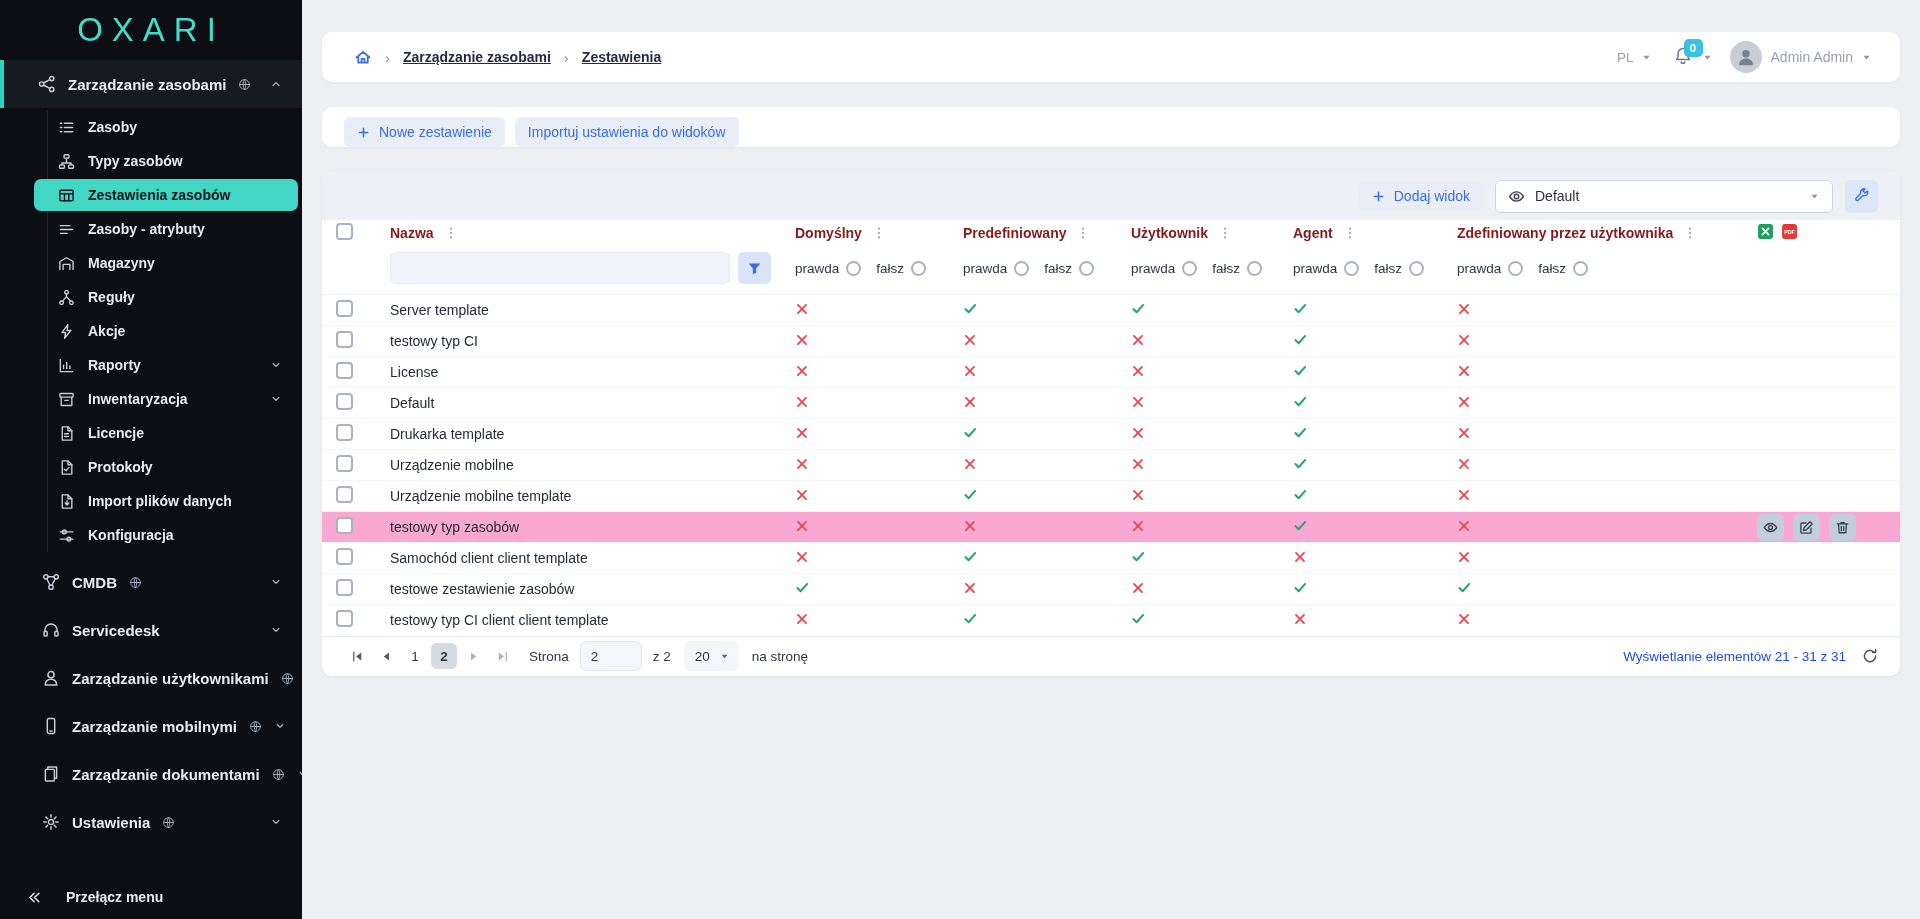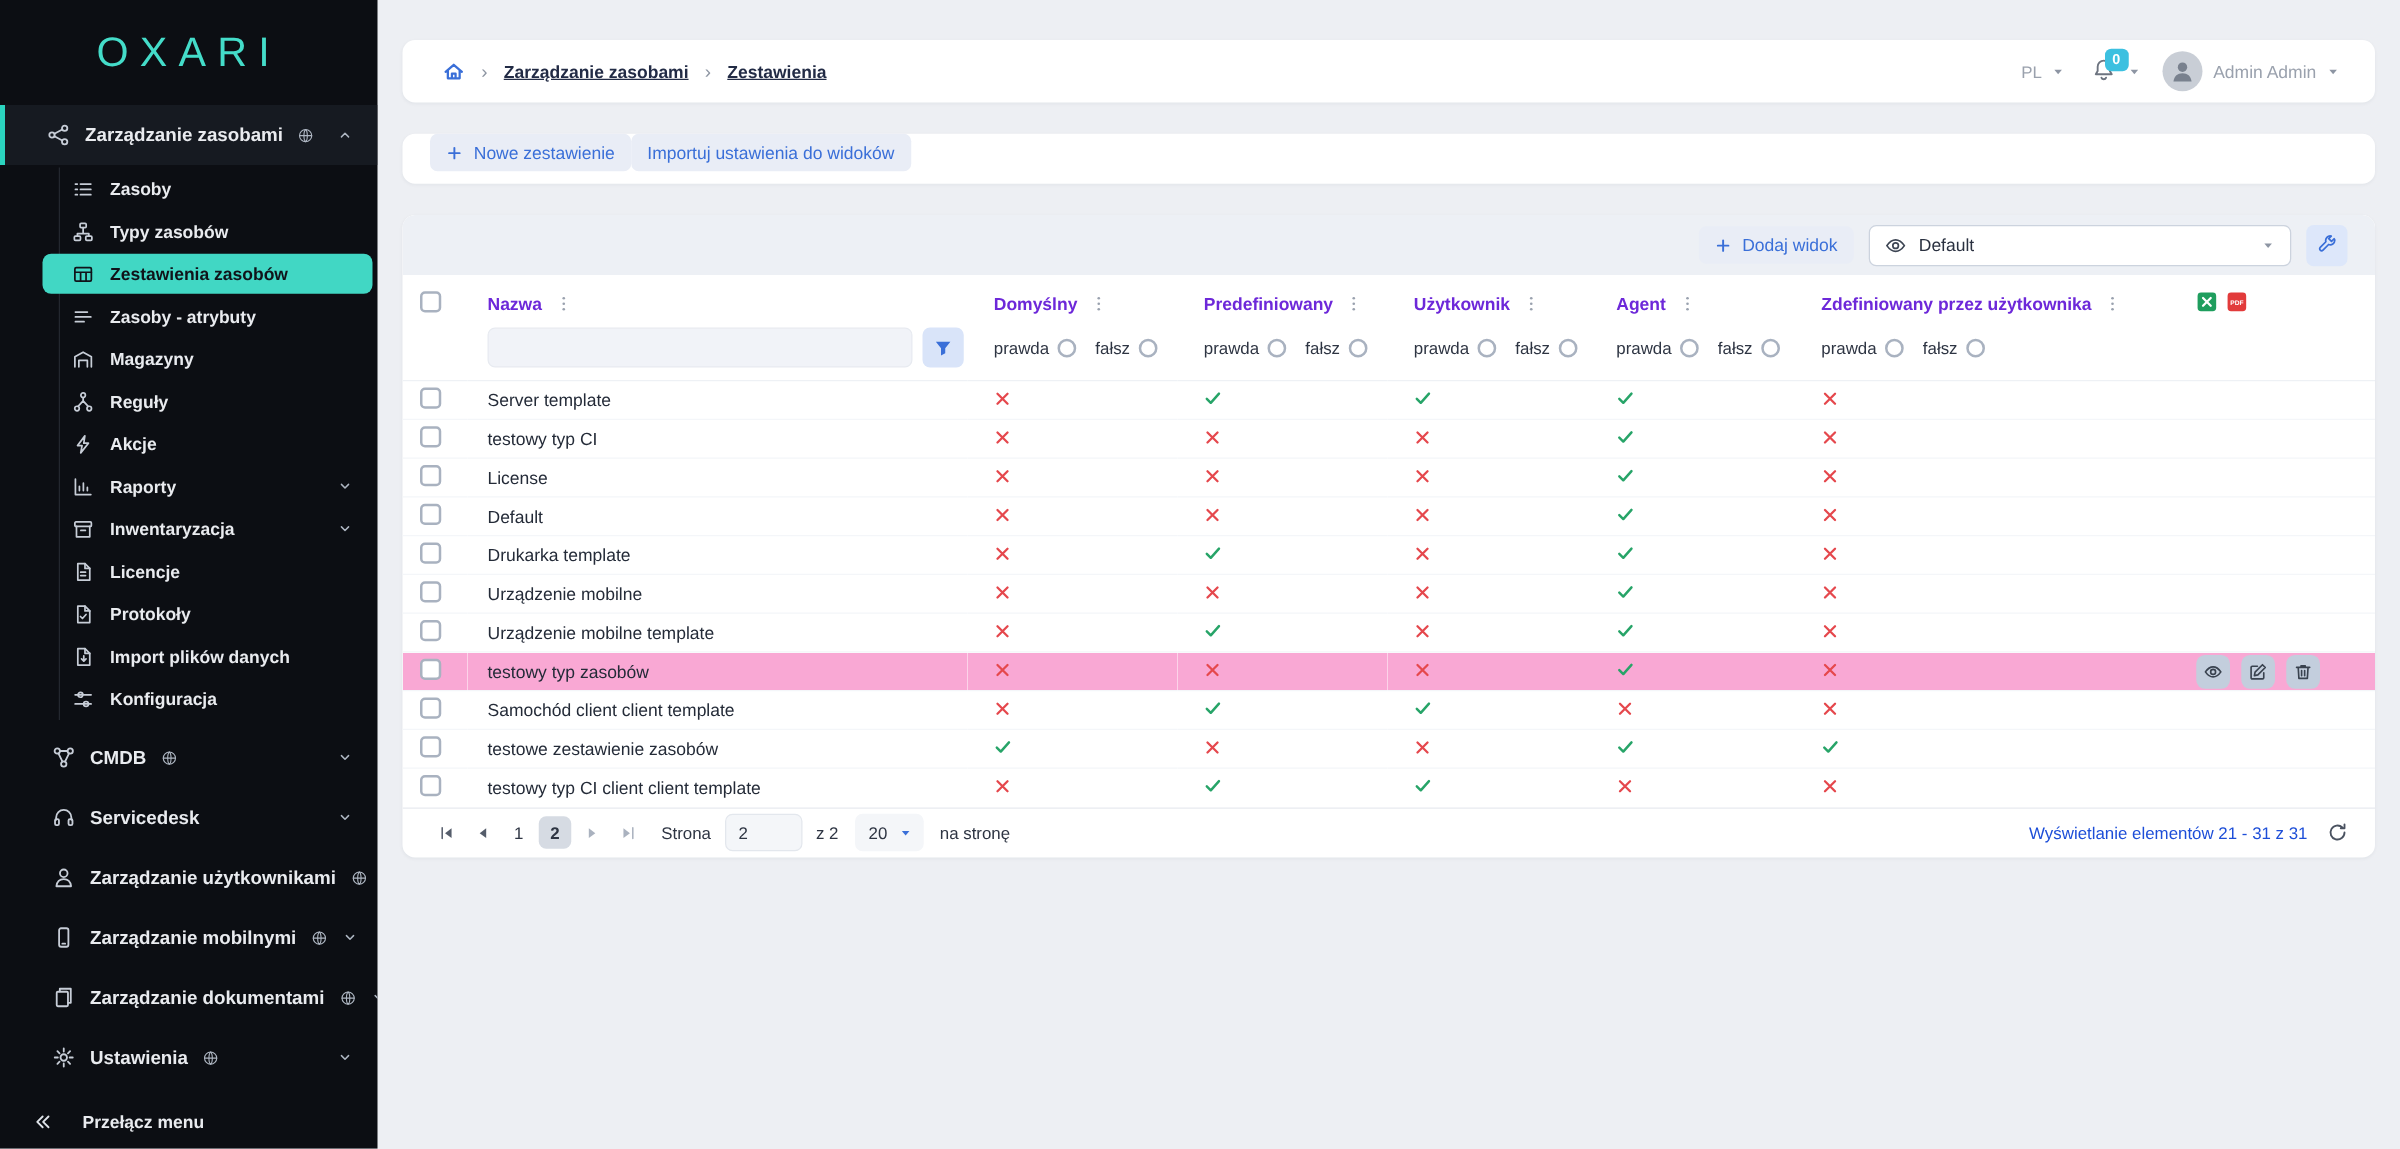--- a/index.html
+++ b/index.html
@@ -5,21 +5,21 @@
   *{margin:0;padding:0;box-sizing:border-box}
   html,body{width:1920px;height:919px;overflow:hidden}
   body{font-family:"Liberation Sans",sans-serif;background:#edeff3;display:flex;color:#232a37;font-size:14px}
   button{font-family:inherit;border:none;background:none;cursor:pointer;color:inherit}
   input{font-family:inherit;outline:none}
   .ic{width:16px;height:16px;fill:none;stroke:currentColor;stroke-width:1.3;stroke-linecap:round;stroke-linejoin:round;display:block}
   [data-icon]{display:inline-flex;align-items:center;justify-content:center;flex:none}
 
   
   .sidebar{width:302px;min-width:302px;background:#0c0e13;color:#e9ebef;display:flex;flex-direction:column;height:100%}
-  .logo{height:84px;display:flex;align-items:center;justify-content:center;flex:none}
+  .logo{height:60px;display:flex;align-items:center;justify-content:center;flex:none}
   .logo-text{color:#44dcc9;font-size:33px;letter-spacing:9px;font-weight:400}
   .nav{flex:1;overflow:hidden}
   .nav-top{display:flex;align-items:center;gap:12px;height:48px;padding:0 20px 0 38px;font-size:15px;font-weight:700;cursor:pointer;border-left:4px solid transparent}
   .nav-top.active-section{background:#161a21;border-left-color:#2bd4bf;padding-left:34px}
   .nav-top .mi .ic{width:18px;height:18px;color:#c7cdd7}
   .nav-label{white-space:nowrap}
   .globe-slot .ic{width:13px;height:13px;color:#aeb6c2;stroke-width:1.1}
   .chev{margin-left:auto}
   .chev .ic{width:12px;height:12px;color:#aeb6c2;stroke-width:1.6}
   .chev.up{transform:rotate(180deg)}
@@ -47,36 +47,36 @@
   .caret-slot .ic{width:11px;height:11px;color:#8d95a3}
   .bell-wrap{position:relative;margin-left:12px;cursor:pointer}
   .bell-wrap .ic{width:20px;height:20px;color:#6d7480;stroke-width:1.2}
   .badge{position:absolute;top:-7px;left:11px;min-width:19px;height:18px;background:#3cc0e0;color:#fff;border-radius:5px;font-size:11.5px;font-weight:700;display:flex;align-items:center;justify-content:center;padding:0 5px}
   .avatar{width:32px;height:32px;border-radius:50%;background:#c9ced6;display:flex;align-items:center;justify-content:center;margin-left:8px;cursor:pointer;overflow:hidden}
   .avatar .ic{width:20px;height:20px;color:#79818e}
   .user-menu{display:flex;align-items:center;gap:8px;cursor:pointer}
   .user-name{font-size:14px;color:#9aa1ad}
 
   
-  .actions-bar{height:40px;display:flex;align-items:flex-start;padding:0 22px;flex:none}
+  .actions-bar{height:40px;display:flex;align-items:flex-end;gap:10px;padding:0 22px;flex:none}
   .btn{display:inline-flex;align-items:center;gap:9px;height:30px;padding:0 13px;background:#e9edf6;color:#3a6fd8;border-radius:6px;font-size:14px;font-weight:500}
   .btn .ic{width:13px;height:13px;stroke-width:1.9}
 
   
   .table-card{flex:none;display:flex;flex-direction:column;overflow:hidden}
   .toolbar{height:48px;background:#edf0f5;border-radius:10px 10px 0 0;display:flex;align-items:center;justify-content:flex-end;gap:12px;padding:0 22px;flex:none}
   .view-select{display:flex;align-items:center;gap:10px;width:338px;height:33px;background:#fff;border:1px solid #ccd3de;border-radius:6px;padding:0 12px;font-size:14px;color:#2a3140;cursor:pointer}
   .eye-slot .ic{width:17px;height:17px;color:#3e4654}
   .view-select .caret-slot{margin-left:auto}
   .tool-btn{width:33px;height:33px;background:#dde7fa;border-radius:6px;display:flex;align-items:center;justify-content:center;color:#3a6fd8}
   .tool-btn .ic{width:16px;height:16px;stroke-width:1.4}
 
   table{width:100%;border-collapse:collapse;table-layout:fixed}
   th,td{text-align:left;padding-left:21px;white-space:nowrap;overflow:hidden;vertical-align:middle}
-  th{font-size:14px;font-weight:700;color:#6d28d9;padding-top:13px;padding-bottom:7px}
+  th{font-size:14px;font-weight:700;color:#7f1d1d;padding-top:3px;padding-bottom:7px}
   th.col-cb,td.col-cb{padding-left:14px}
   th.col-name,td.col-name{padding-left:16px}
   .th-inner{display:inline-flex;align-items:center;gap:10px}
   .th-menu{cursor:pointer}
   .th-menu .ic{width:14px;height:14px;color:#99a1ae}
   .export-icons{display:inline-flex;gap:7px;align-items:center}
   .exp .ic{width:17px;height:17px}
   .checkbox{display:inline-block;width:17px;height:17px;border:2px solid #a9b2c0;border-radius:4px;background:#fff;cursor:pointer}
   .filter-row td{padding-top:2px;padding-bottom:10px;border-bottom:1px solid #eef1f5}
   .filter-wrap{display:flex;align-items:center;gap:8px}

